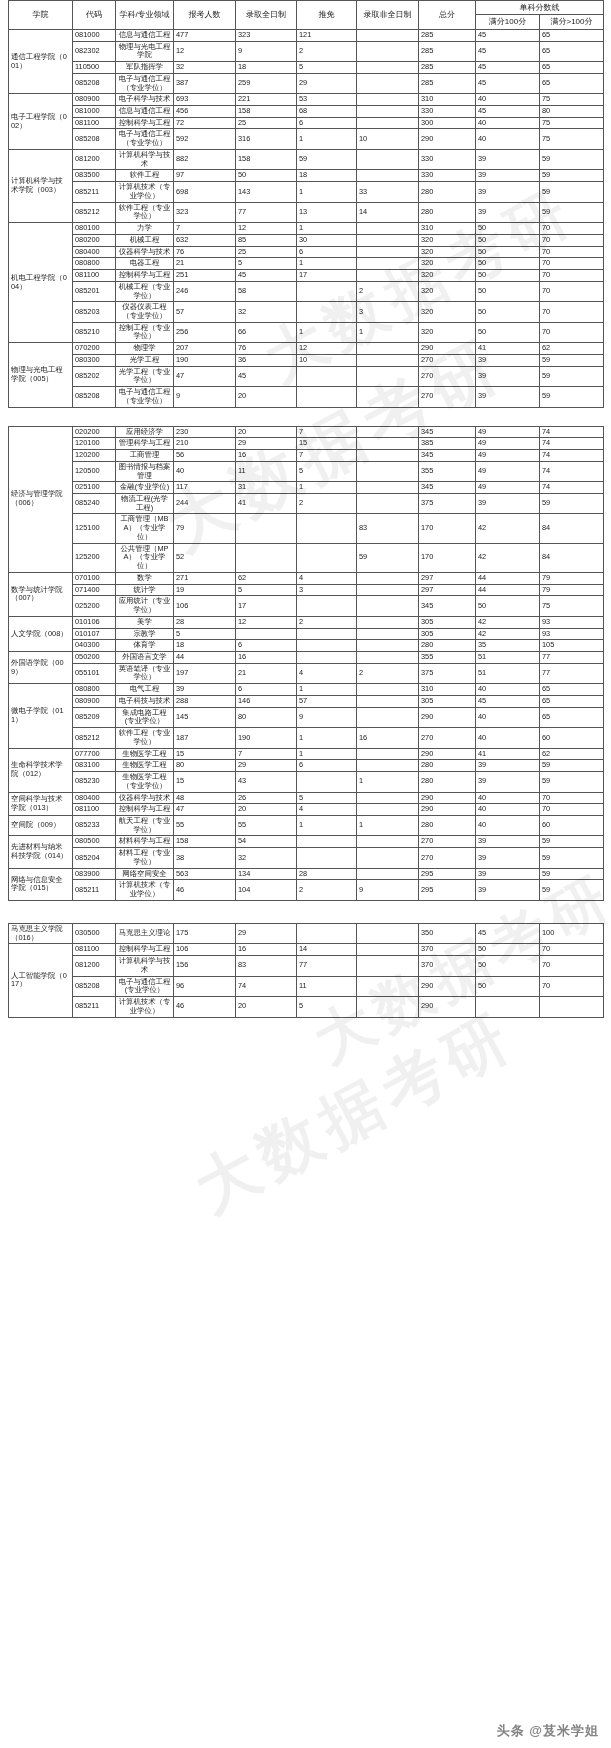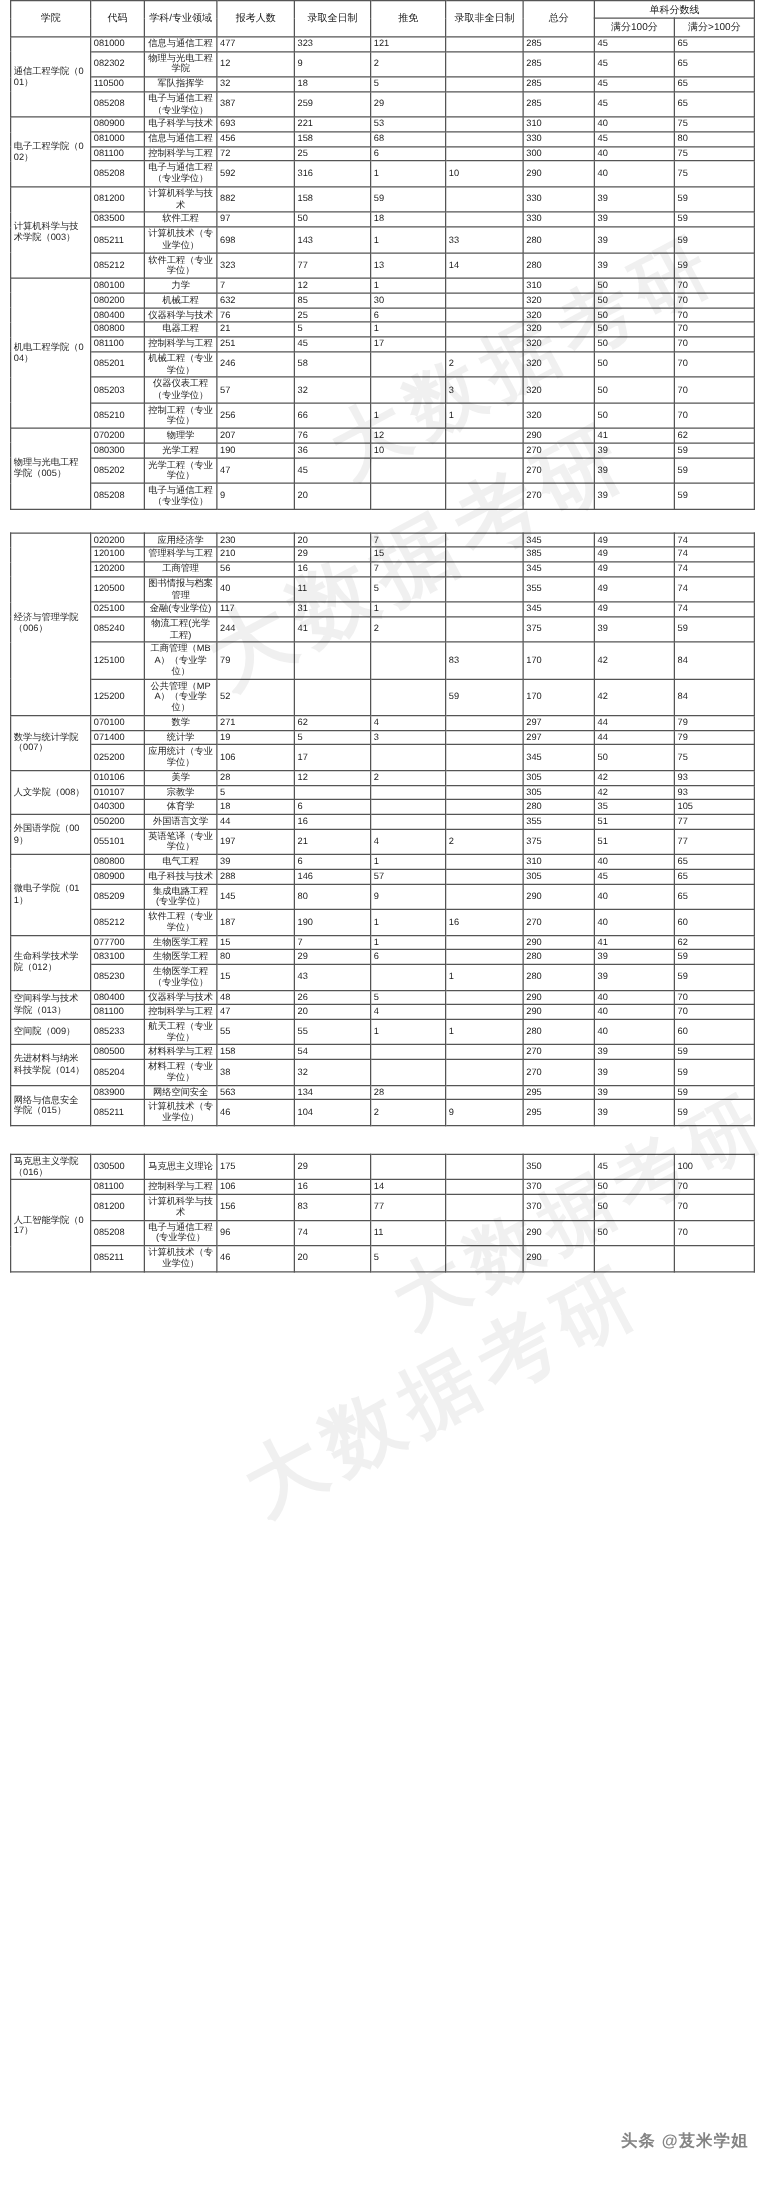--- a/index.html
+++ b/index.html
@@ -50,21 +50,21 @@
   col.w-s1{width:64px;}
   col.w-s2{width:64px;}
 
   .block{margin-bottom:0;}
   .gap-a{height:18px;}
   .gap-b{height:22px;}
 
   .watermark-tail{
     position:absolute;
     right:12px;
-    bottom:26px;
+    bottom:8px;
     font-size:13px;
     font-weight:bold;
     color:#6f6f6f;
     letter-spacing:1px;
     opacity:.85;
     white-space:nowrap;
     pointer-events:none;
   }
   .wm-big{
     position:absolute;

